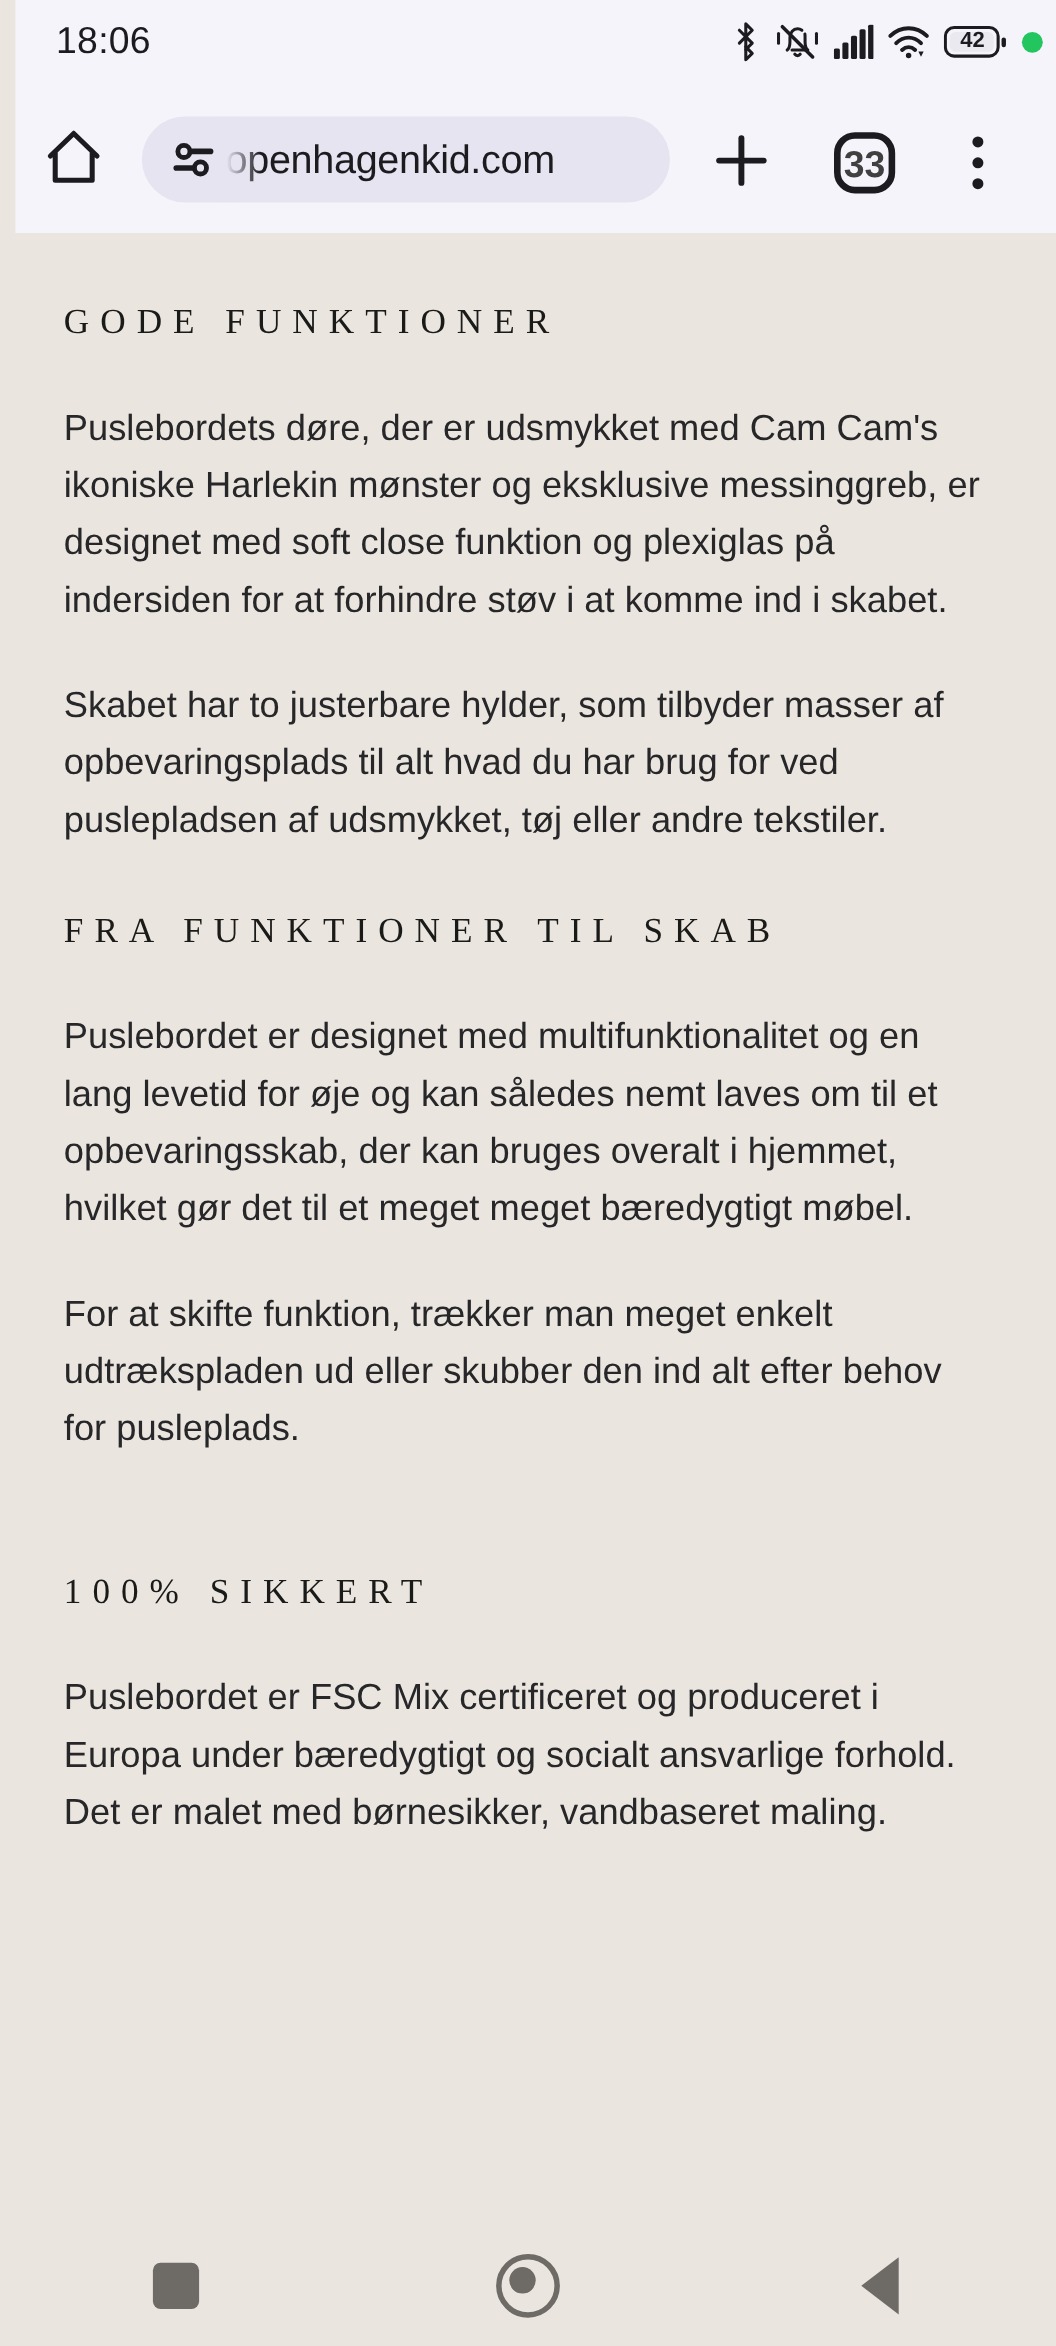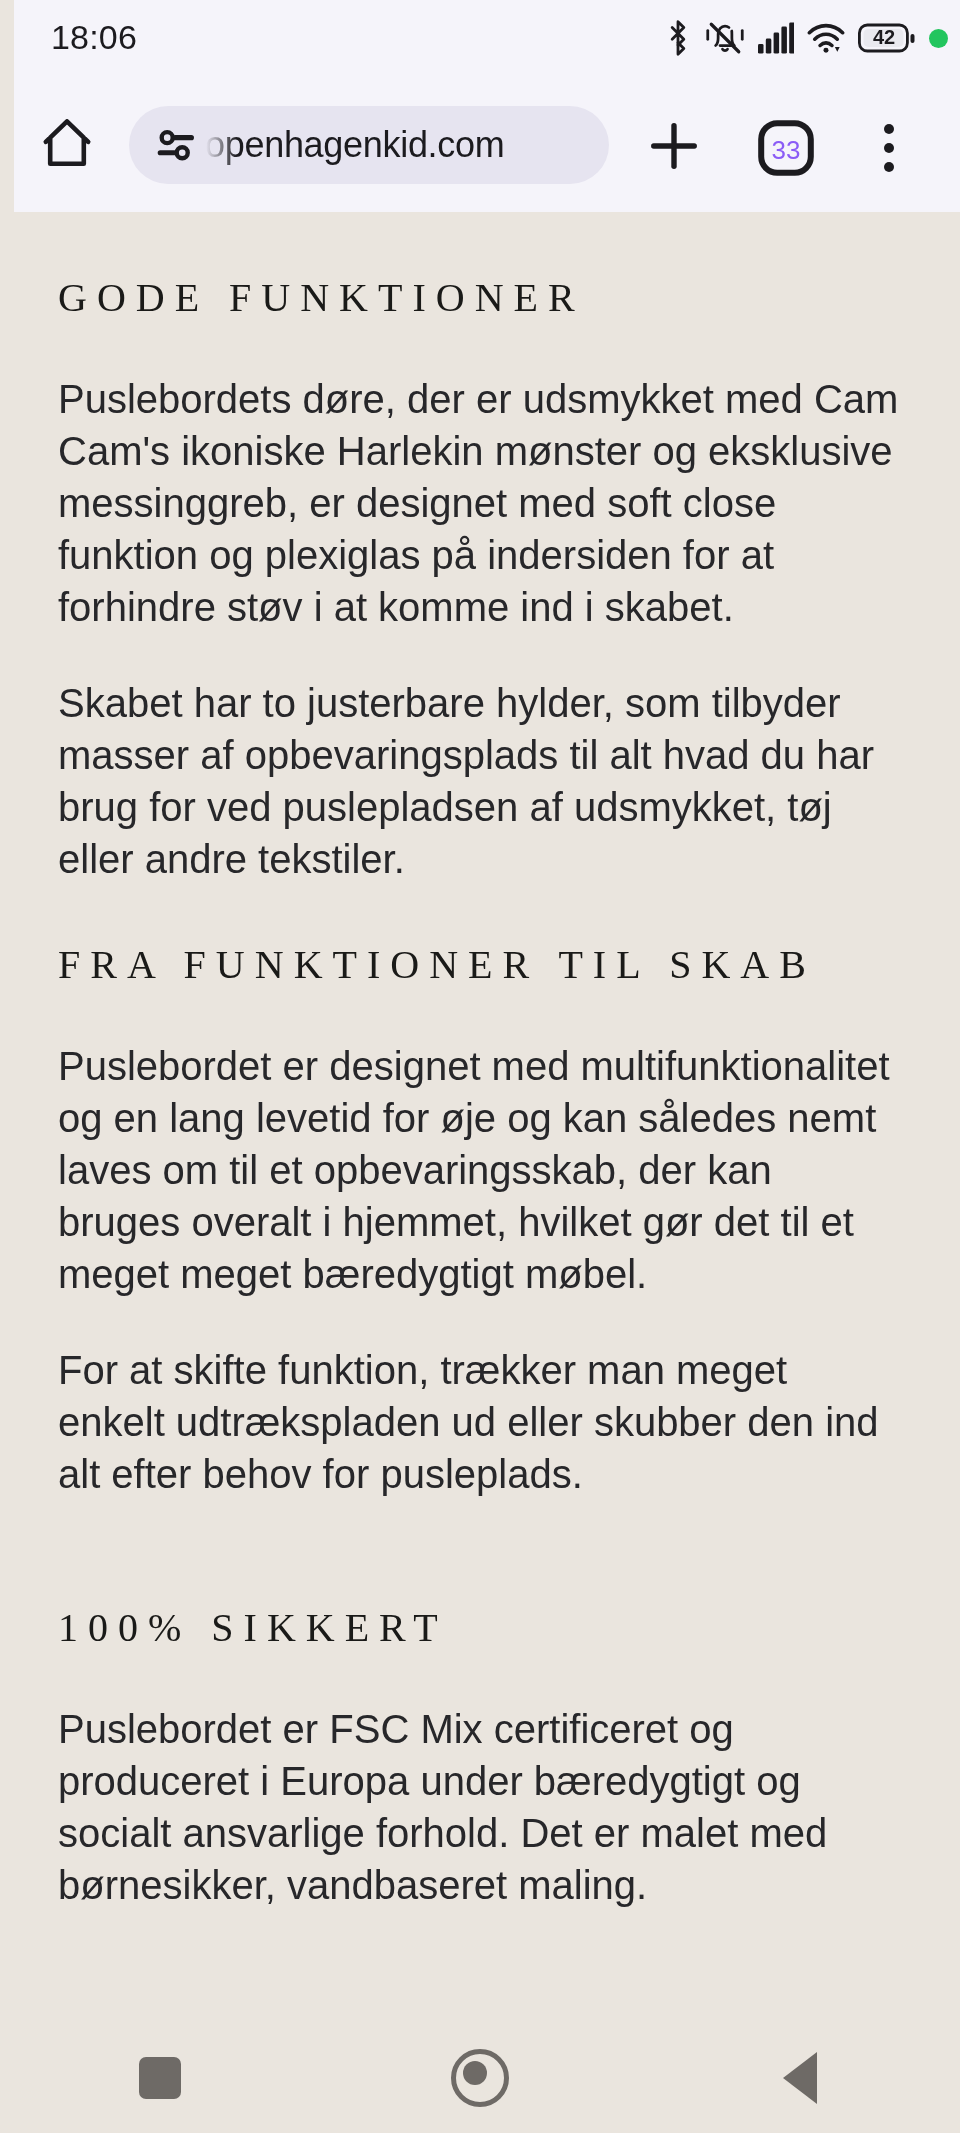--- a/index.html
+++ b/index.html
@@ -78,55 +78,55 @@
     position:absolute;left:630px;top:40px;width:60px;height:60px;
     display:flex;align-items:center;justify-content:center;
   }
   #tab-switcher-button{
     position:absolute;left:740px;top:40px;width:64px;height:64px;
     display:flex;align-items:center;justify-content:center;
   }
   #tab-count{
     position:absolute;left:0;top:0;width:100%;height:100%;
     display:flex;align-items:center;justify-content:center;
-    font-size:26px;font-weight:normal;color:#8b5cf6;
+    font-size:34px;font-weight:bold;color:#404040;
     font-family:"Liberation Sans",sans-serif;
   }
   #menu-button{
     position:absolute;left:845px;top:40px;width:60px;height:60px;
     display:flex;flex-direction:column;align-items:center;justify-content:center;
     gap:9px;
   }
   #menu-button i{
     display:block;width:10px;height:10px;border-radius:50%;background:#1c1b1f;
   }
 
   
   #page{
     position:absolute;top:212px;left:0;width:960px;height:1810px;
     background:#eae5de;overflow:hidden;
   }
   #page-inner{padding:0 58px;}
 
   .sec-heading{
     font-family:"Liberation Serif",serif;
-    font-size:40px;
+    font-size:32px;
     letter-spacing:10px;
     color:#1a1a18;
     font-weight:400;
     margin:0;
     white-space:nowrap;
   }
   #heading-1{padding-top:62px;}
   #heading-2{padding-top:56px;}
   #heading-3{padding-top:60px;}
 
   .para{
     font-family:"Liberation Sans",sans-serif;
-    font-size:40px;
+    font-size:33px;
     line-height:52px;
     color:#27272a;
     margin:0;
     max-width:845px;
     font-stretch:condensed;
   }
   .gap-lg{height:52px;}
   .gap-md{height:44px;}
   .bold{font-weight:bold;}
 

